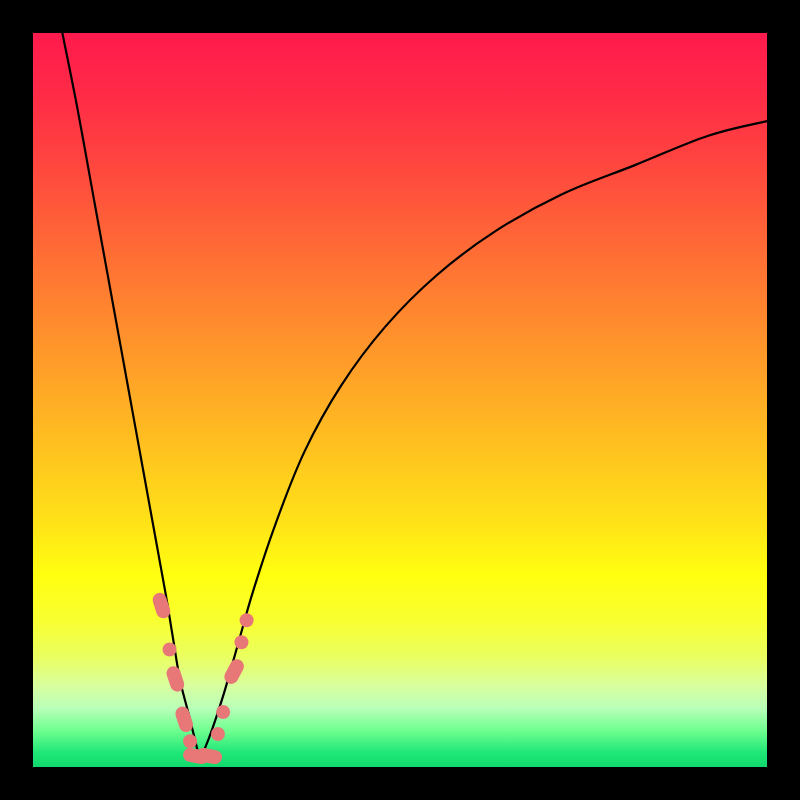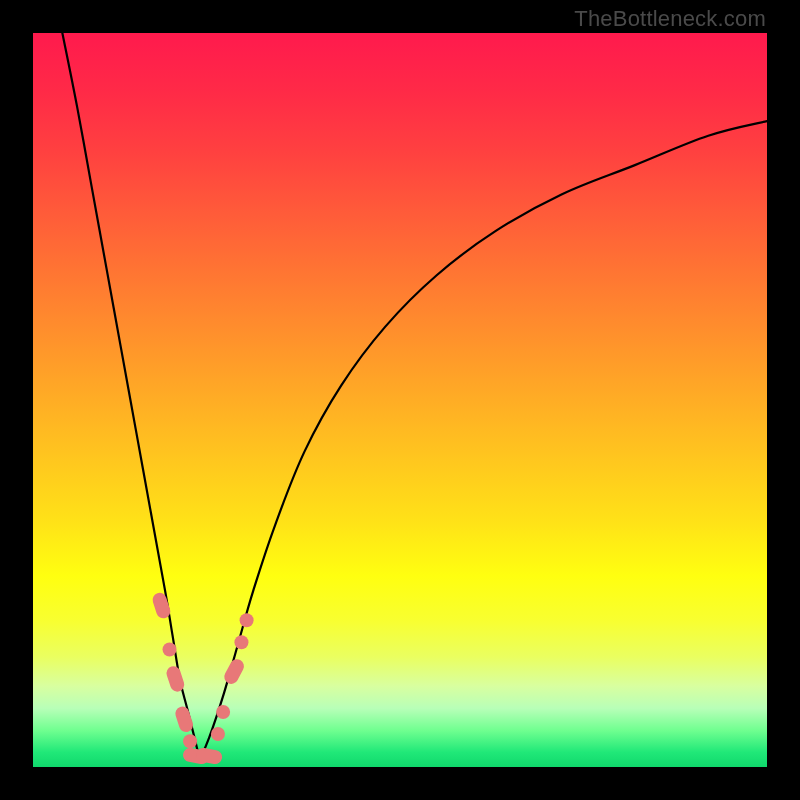--- a/index.html
+++ b/index.html
@@ -73,21 +73,20 @@
   }
   .lozenge {
     fill: #e87878;
     stroke: none;
   }
 </style>
 </head>
 <body>
 
 <div class="frame">
-  <div class="watermark">TheBottleneck.com</div>
   <div class="plot">
     <svg class="curves" viewBox="0 0 734 734">
       <path id="left-branch" class="curve" d="M 29.36 0 C 32.0024 13.211999999999996, 38.7552 45.65479999999998, 44.04 73.39999999999998 C 49.324799999999996 101.14519999999997, 53.435199999999995 125.0736, 58.72 154.14 C 64.0048 183.20639999999997, 68.1152 205.81359999999992, 73.4 234.87999999999994 C 78.68480000000001 263.9463999999999, 82.7952 286.5536000000001, 88.08 315.62000000000006 C 93.3648 344.68640000000005, 97.4752 367.2936, 102.76 396.36 C 108.04480000000001 425.4264, 112.1552 448.03360000000004, 117.44 477.1 C 122.7248 506.1664, 128.1564 535.3796, 132.12 557.84 C 136.08360000000002 580.3004000000001, 136.8176 586.0256, 139.46 601.88 C 142.10240000000002 617.7343999999999, 144.1576 632.708, 146.8 645.92 C 149.44240000000002 659.132, 151.49759999999998 664.7103999999999, 154.14 675.28 C 156.7824 685.8496, 159.23396 695.3916, 161.48 704.64 C 163.72603999999998 713.8883999999999, 165.69316 722.6963999999999, 166.618 726.66"></path>
       <path id="right-branch" class="curve" d="M 166.618 726.66 C 168.33556 722.6963999999999, 171.80004 716.5308, 176.16 704.64 C 180.51996 692.7492, 185.5552 677.7756, 190.84 660.6 C 196.1248 643.4244, 200.23520000000002 627.7168, 205.52 609.22 C 210.8048 590.7232, 213.594 578.9792, 220.2 557.84 C 226.80599999999998 536.7008000000001, 232.9716 516.8828, 242.22 491.78 C 251.4684 466.67719999999997, 259.68919999999997 443.4828, 271.58 418.38 C 283.4708 393.2772, 293.74679999999995 374.7804, 308.28 352.32 C 322.8132 329.8596, 335.14439999999996 313.418, 352.32 293.6 C 369.4956 273.78200000000004, 383.88200000000006 259.39559999999994, 403.70000000000005 242.21999999999997 C 423.51800000000003 225.04439999999997, 439.9596 212.71320000000006, 462.42 198.18000000000006 C 484.8804 183.64680000000007, 503.3772 173.37080000000003, 528.48 161.48000000000002 C 553.5828 149.5892, 575.456 142.6896, 601.88 132.12 C 628.304 121.5504, 651.4984 110.68719999999999, 675.28 102.75999999999999 C 699.0616 94.83279999999999, 723.4304 90.72240000000004, 734 88.08000000000004"></path>
       <g id="markers">
           <rect x="115.44999999999999" y="565.52" width="26" height="14" rx="7" ry="7" class="lozenge" transform="rotate(72 128.45 572.52)"></rect>
           <circle cx="136.52400000000003" cy="616.56" r="7" class="dot"></circle>
           <rect x="129.396" y="638.92" width="26" height="14" rx="7" ry="7" class="lozenge" transform="rotate(72 142.396 645.92)"></rect>
           <rect x="138.204" y="679.29" width="26" height="14" rx="7" ry="7" class="lozenge" transform="rotate(72 151.204 686.29)"></rect>
           <circle cx="157.076" cy="708.31" r="7" class="dot"></circle>

